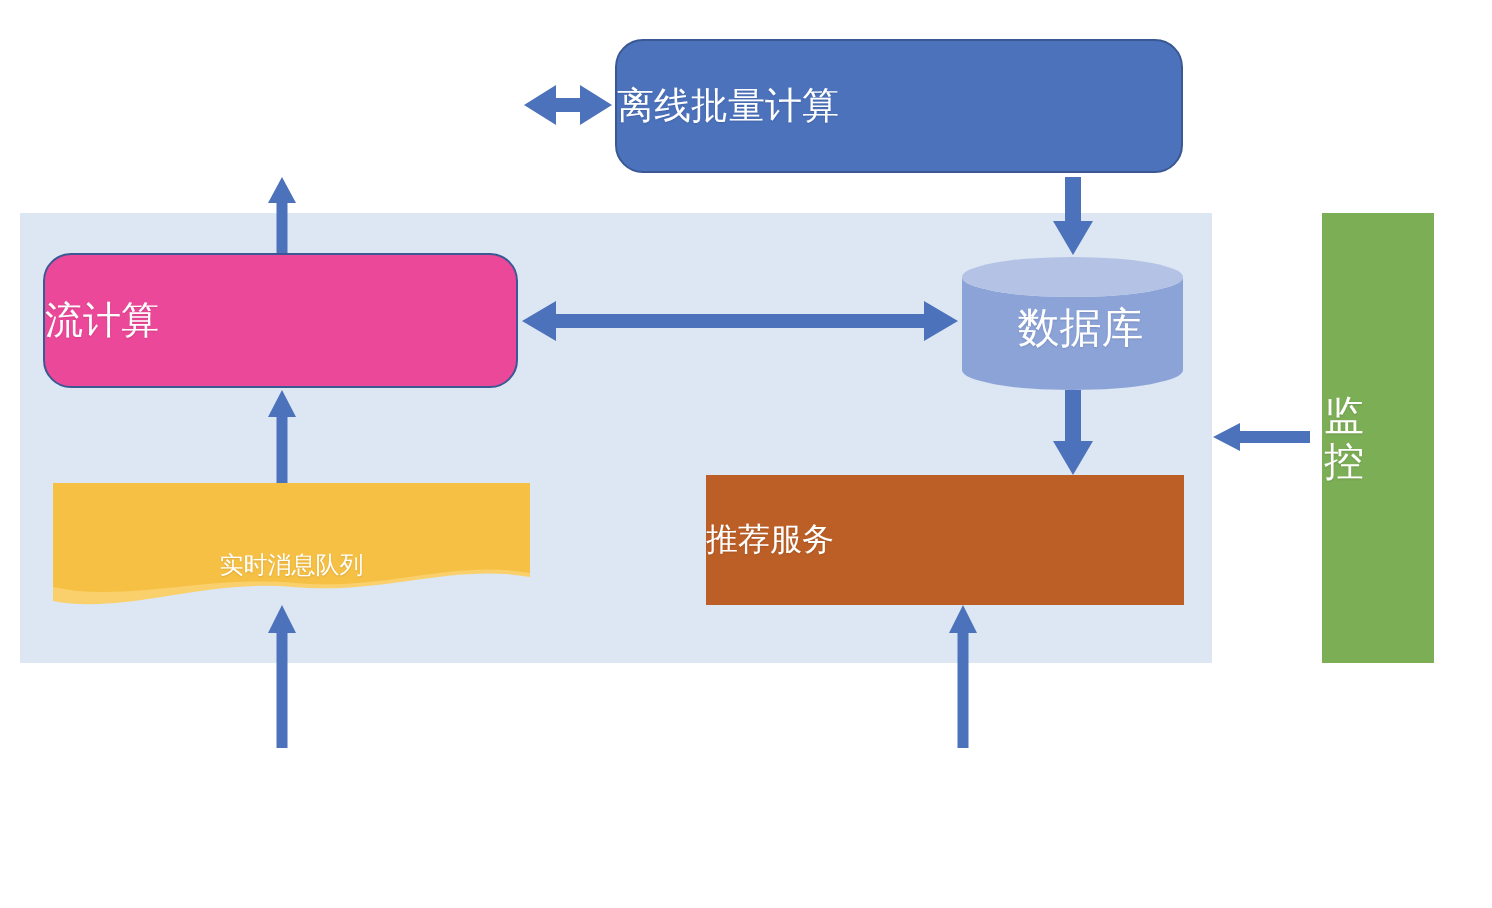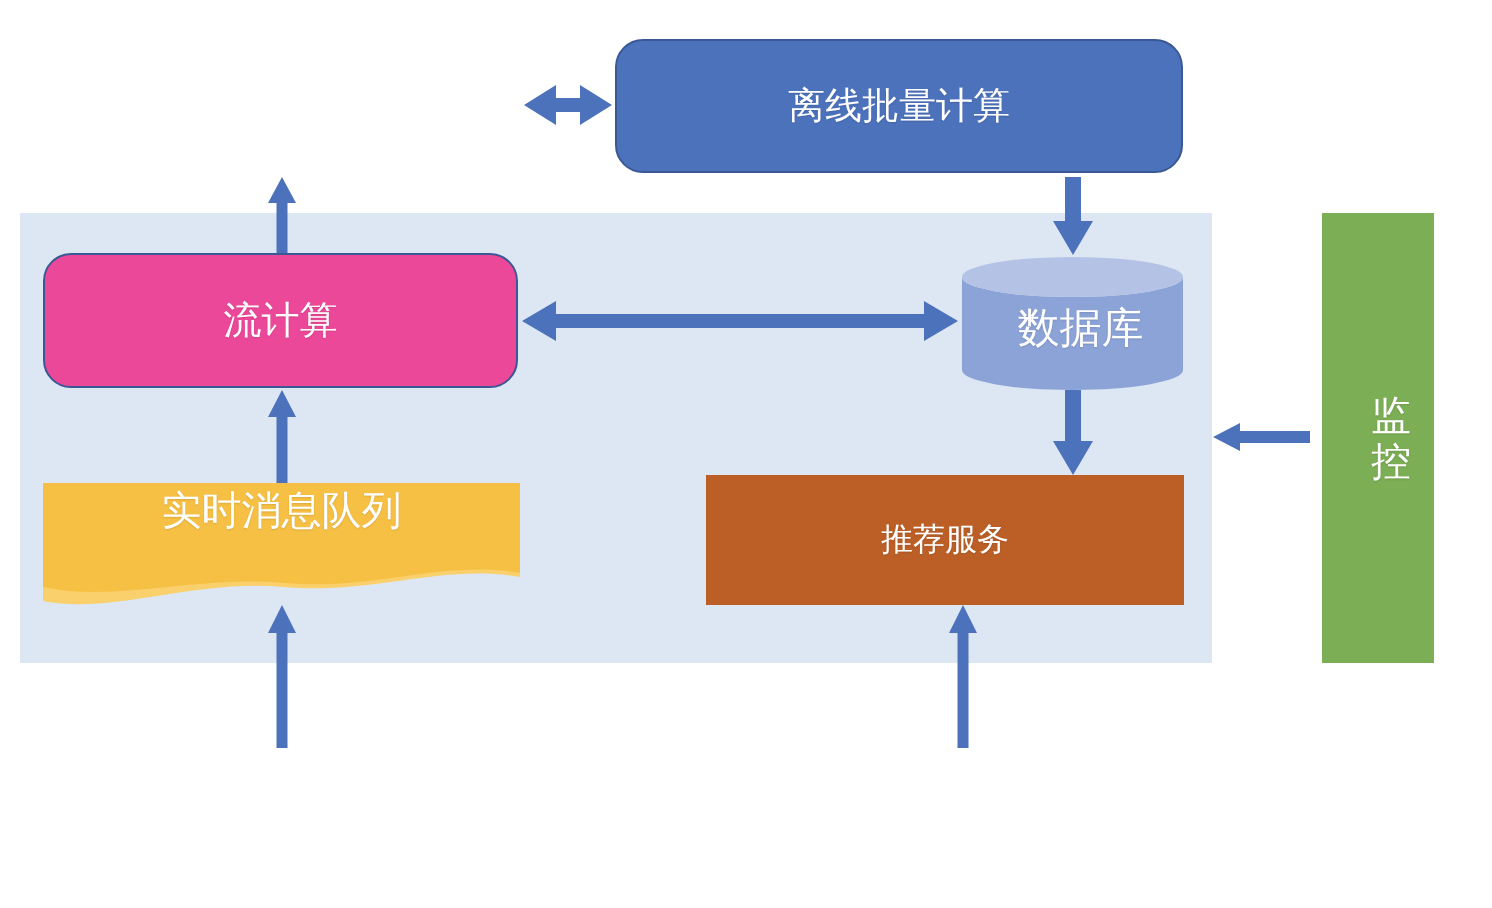--- a/index.html
+++ b/index.html
@@ -3,43 +3,43 @@
 <meta charset="utf-8">
 <style>
   html,body{margin:0;padding:0;background:#ffffff;}
   .canvas{
     position:relative;width:1492px;height:908px;overflow:hidden;
     font-family:"Liberation Sans",sans-serif;background:#ffffff;
   }
   .abs{position:absolute;}
   .panel{left:20px;top:213px;width:1192px;height:450px;}
   .node{
-    display:flex;align-items:center;justify-content:center;
+    display:flex;align-items:center;
     color:#ffffff;text-shadow:0 1px 2px rgba(0,0,0,0.12);
     box-sizing:border-box;text-align:center;
   }
   .rounded{border-radius:28px;border:2.5px solid #3A5894;}
   .lbl{display:block;}
   
   .n-offline {left:615px;top:39px; width:568px;height:134px;font-size:37px;}
   .n-stream  {left:43px; top:253px;width:475px;height:135px;font-size:38px;}
   .n-recommend{left:706px;top:475px;width:478px;height:130px;font-size:32px;}
   .n-frontend{left:40px; top:748px;width:1145px;height:132px;font-size:38px;}
   .n-monitor {left:1322px;top:213px;width:112px;height:450px;font-size:40px;line-height:1.15;}
   .n-monitor .lbl{width:44px;word-break:break-all;}
   .cyl{display:flex;align-items:center;justify-content:center;color:#fff;
        text-shadow:0 1px 2px rgba(0,0,0,0.12);}
   .cyl svg{position:absolute;left:0;top:0;}
   .cyl .lbl{position:relative;z-index:2;}
   .c-fulldata{left:43px;top:32px;width:478px;height:146px;font-size:38px;}
   .c-fulldata .lbl{padding-top:6px;}
   .c-db{left:962px;top:257px;width:221px;height:133px;font-size:42px;padding-left:8px;}
   .c-db .lbl{padding-top:8px;}
-  .wave{left:43px;top:483px;width:477px;height:124px;display:flex;
-        align-items:flex-start;justify-content:center;color:#fff;font-size:40px;
+  .wave{left:53px;top:483px;width:477px;height:124px;display:flex;
+        align-items:flex-end;justify-content:center;color:#fff;font-size:24px;
         text-shadow:0 1px 2px rgba(0,0,0,0.12);}
   .wave svg{position:absolute;left:0;top:0;}
   .wave .lbl{position:relative;z-index:2;padding-bottom:26px;}
   .arrow{pointer-events:none;}
 </style>
 </head>
 <body>
 
 <div class="canvas">
 
@@ -68,21 +68,21 @@
       <path d="M0,0 H477 V90 C400,76 332,108 242,100 C152,92 72,120 0,104 Z" fill="#F6C044"></path>
     </svg>
     <span class="lbl">实时消息队列</span>
   </div>
 
   <div class="abs node n-recommend" style="background: rgb(188, 95, 39);">
     <span class="lbl">推荐服务</span>
   </div>
 
 
-  <div class="abs node n-monitor" style="background: rgb(124, 174, 85); padding-left: 26px;">
+  <div class="abs node n-monitor" style="background: rgb(124, 174, 85);">
     <span class="lbl">监控</span>
   </div>
 
   <svg class="abs arrow" style="left:524px;top:83px;" width="88" height="44" viewBox="0 0 88 44">
     <path d="M0,22 L32,2 L32,15 L56,15 L56,2 L88,22 L56,42 L56,29 L32,29 L32,42 Z" fill="#4C72BC"></path>
   </svg>
 
   <svg class="abs arrow" style="left:1053px;top:177px;" width="40" height="78" viewBox="0 0 40 78">
     <path d="M12,0 H28 V44 H40 L20,78 L0,44 H12 Z" fill="#4C72BC"></path>
   </svg>

